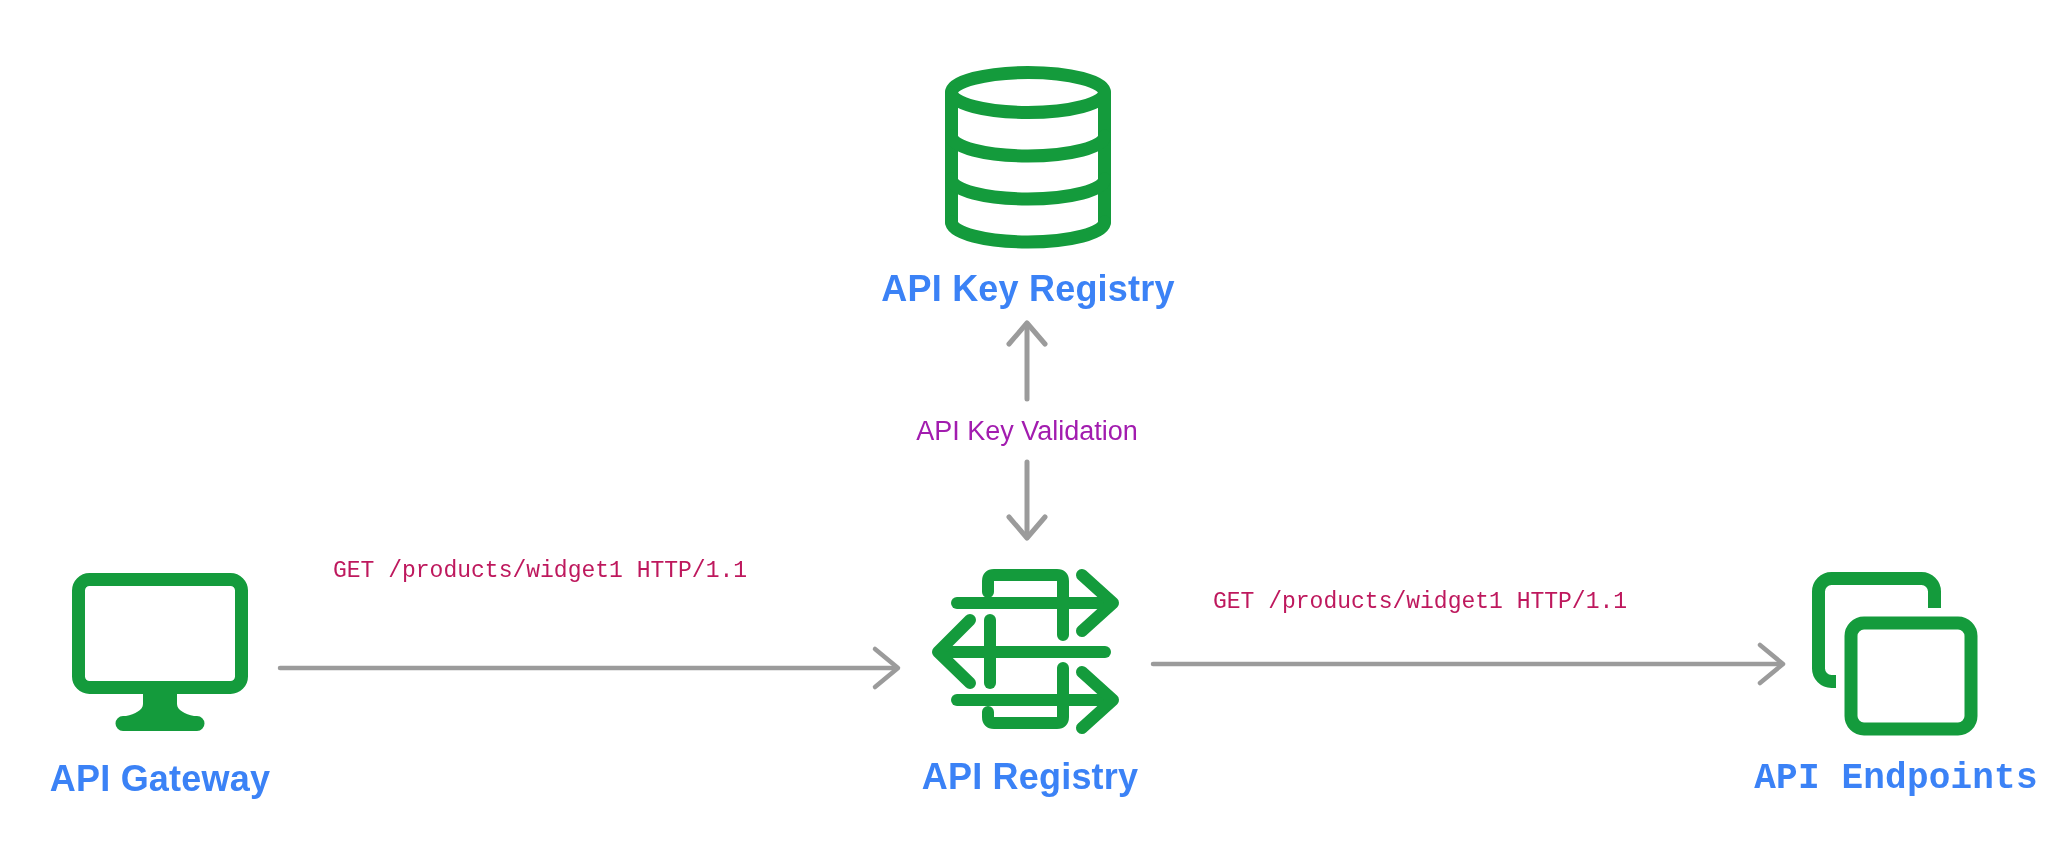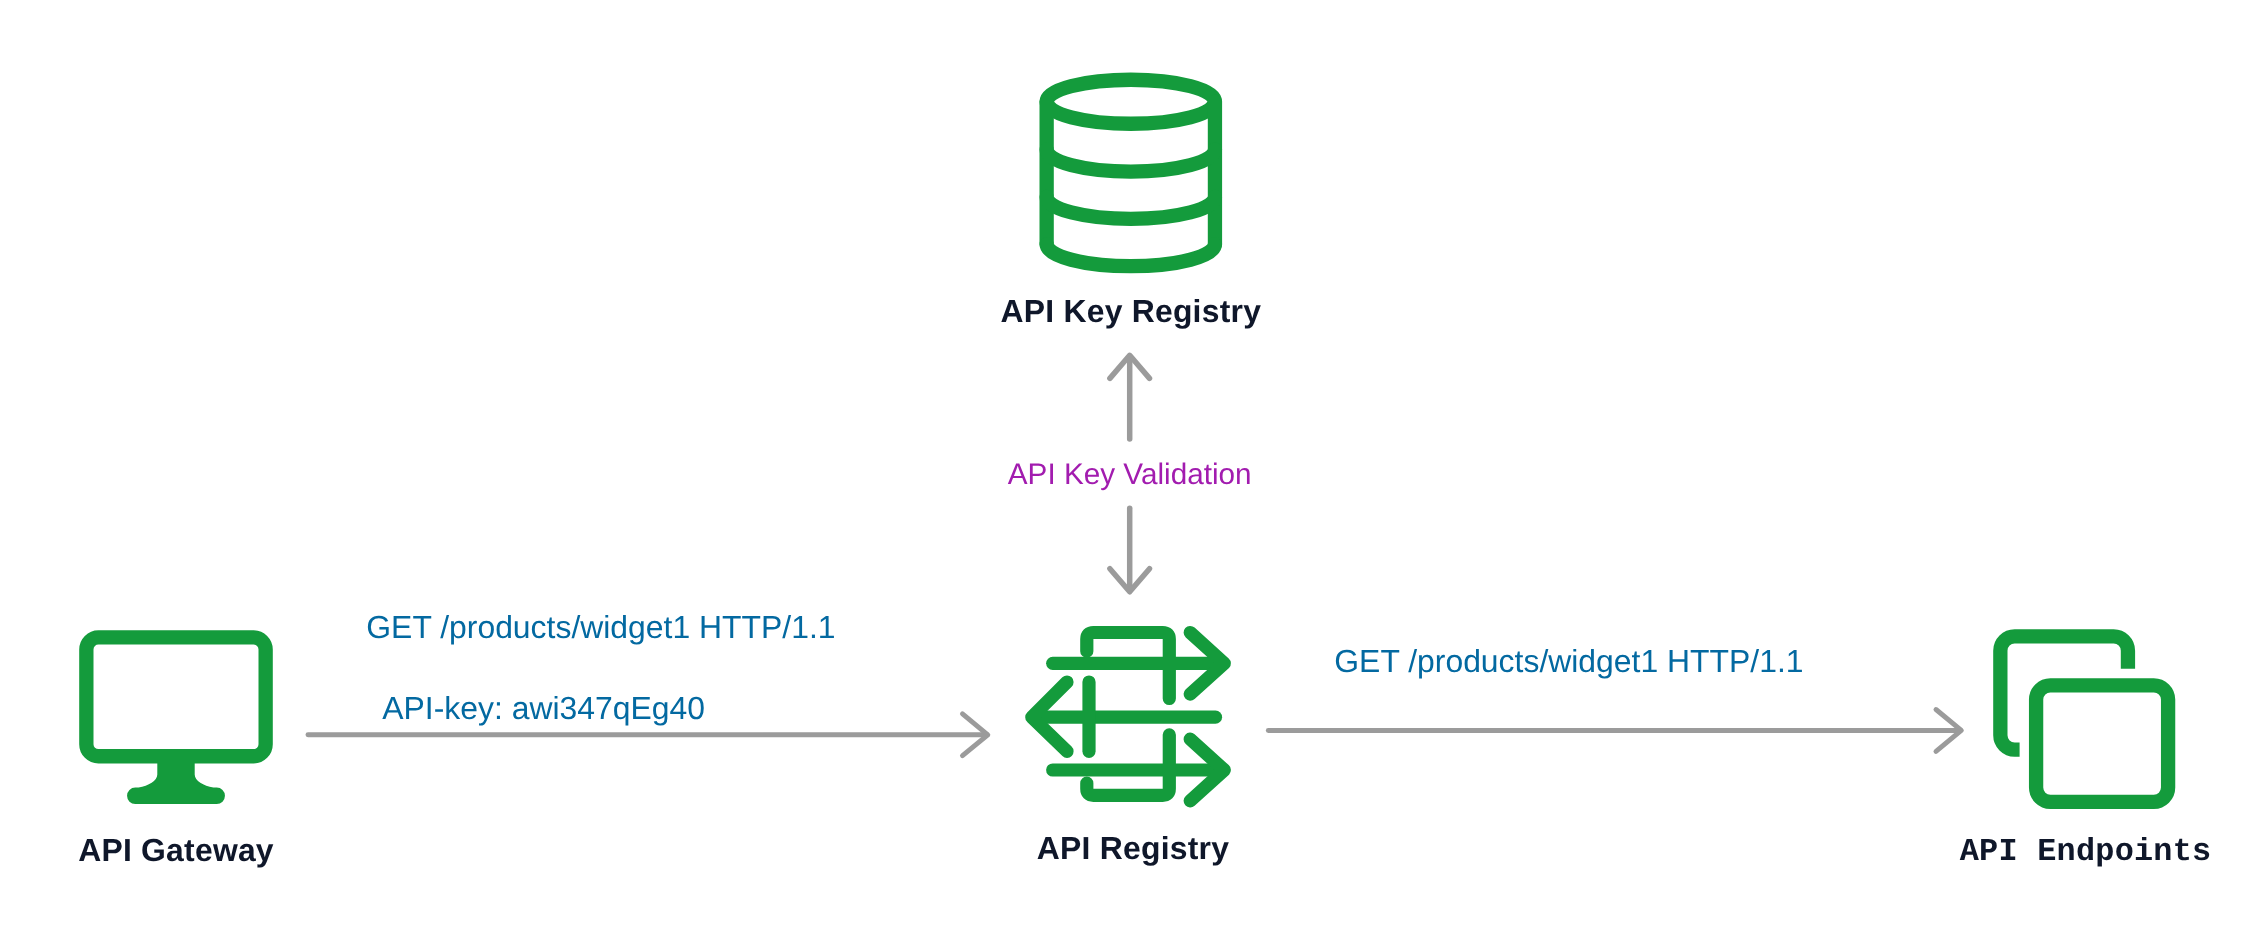--- a/index.html
+++ b/index.html
@@ -3,29 +3,29 @@
 <meta charset="utf-8">
 <style>
   html,body{margin:0;padding:0;}
   body{
     width:2048px;height:850px;position:relative;background:#ffffff;
     font-family:"Liberation Sans",sans-serif;overflow:hidden;
   }
   .abs{position:absolute;}
   .node-label{
     position:absolute;transform:translateX(-50%);
-    font-weight:700;font-size:29px;color:#0f172a;letter-spacing:.2px;white-space:nowrap;
+    font-weight:700;font-size:36px;color:#3b82f6;letter-spacing:.2px;white-space:nowrap;
   }
   .edge-label-plain{
     position:absolute;transform:translateX(-50%);
     font-weight:400;font-size:27px;color:#a21caf;white-space:nowrap;
   }
   .mono{
-    position:absolute;font-family:Liberation Sans, sans-serif;
-    font-size:29px;line-height:37px;color:#0369a1;white-space:pre;
+    position:absolute;font-family:Liberation Mono, monospace;
+    font-size:23px;line-height:37px;color:#be185d;white-space:pre;
   }
   svg{display:block;overflow:visible;}
   .g-stroke{stroke:#149b3c;fill:none;stroke-linecap:round;stroke-linejoin:round;}
   .g-fill{fill:#149b3c;stroke:none;}
   .a-stroke{stroke:#9b9b9b;fill:none;stroke-linecap:round;stroke-linejoin:round;}
 </style>
 </head>
 <body>
 
 <svg class="abs" style="left:945px;top:66px;" width="166" height="182" viewBox="0 0 166 182">
@@ -47,21 +47,20 @@
   <path class="a-stroke" stroke-width="5" d="M4 59 L22 80 L40 59"></path>
 </svg>
 
 <svg class="abs" style="left:70px;top:571px;" width="180" height="166" viewBox="0 0 180 166">
   <rect class="g-stroke" stroke-width="13" x="8.5" y="8.5" width="163" height="108" rx="11"></rect>
   <path class="g-fill" d="M73 120 h34 v13 c0 6 8 10 17 12 h3 a7.5 7.5 0 0 1 0 15 H53 a7.5 7.5 0 0 1 0 -15 h3 c9 -2 17 -6 17 -12 z"></path>
 </svg>
 <div class="node-label" style="left:160px;top:758px;">API Gateway</div>
 
 <div class="mono" style="left:333px;top:553px;"><span>GET /products/widget1 HTTP/1.1</span><br>
-  <span>API-key: awi347qEg40</span>
 </div>
 <svg class="abs" style="left:279px;top:646px;" width="622" height="44" viewBox="0 0 622 44">
   <path class="a-stroke" stroke-width="4.5" d="M1 22 H618"></path>
   <path class="a-stroke" stroke-width="4.5" d="M596 3 L619 22 L596 41"></path>
 </svg>
 
 <svg class="abs" style="left:933px;top:570px;" width="186" height="164" viewBox="0 0 186 164">
 
   <path class="g-stroke" stroke-width="12" d="M55 22 V11 Q55 5 61 5 H124 Q130 5 130 11 V65"></path>
 

